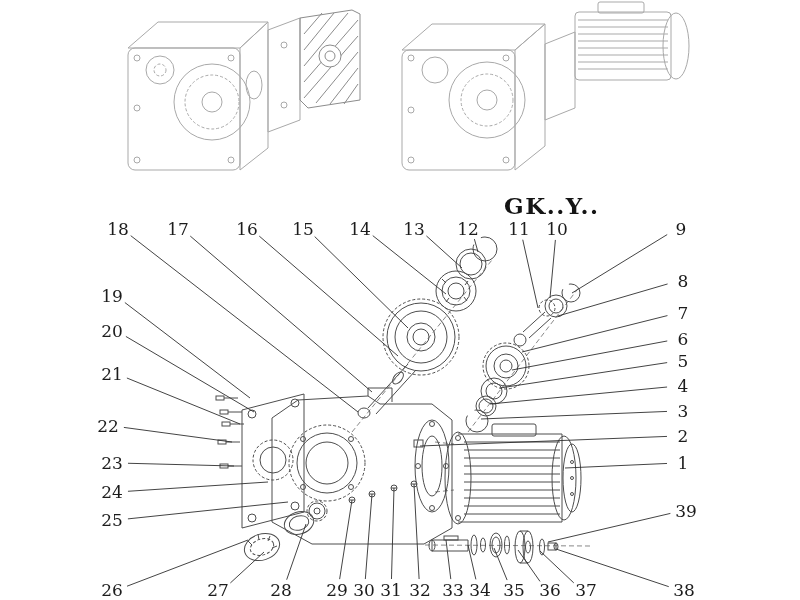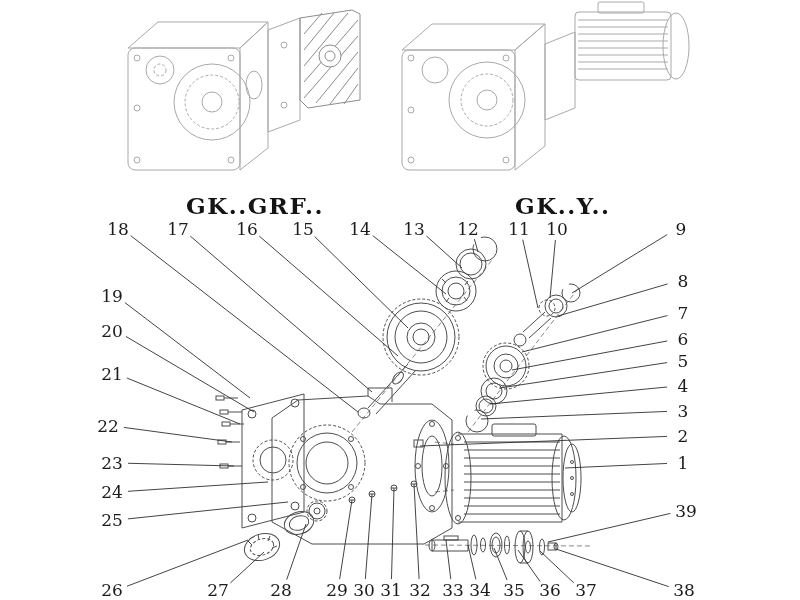--- a/index.html
+++ b/index.html
@@ -2,21 +2,21 @@
 <html><head>
 <meta charset="utf-8">
 <style>
   html,body{margin:0;padding:0;background:#fff;}
   .page{position:relative;width:800px;height:600px;background:#ffffff;overflow:hidden;
         font-family:"DejaVu Serif", serif;}
   svg.layer{position:absolute;left:0;top:0;}
   .title{position:absolute;font-weight:bold;font-size:23px;letter-spacing:1.5px;color:#141414;
          font-family:"DejaVu Serif", serif;}
   #title-left{left:186px;top:192px;}
-  #title-right{left:515px;top:192px;text-align:right;}
+  #title-right{left:504px;top:192px;text-align:right;}
   .callout-num{font-family:"DejaVu Serif", serif;font-size:17px;fill:#1c1c1c;
                text-anchor:middle;dominant-baseline:central;}
   .leader{stroke:#2f2f2f;stroke-width:0.9;}
   .ghost{stroke:#a9a9a9;fill:none;stroke-width:1;}
   .ghost2{stroke:#8c8c8c;fill:none;stroke-width:1;}
   .ink{stroke:#4d4d4d;fill:none;stroke-width:1;}
   .ink-thin{stroke:#6a6a6a;fill:none;stroke-width:0.8;}
   .dash{stroke-dasharray:5 3;}
   .dashf{stroke-dasharray:3 2;}
 </style>
@@ -323,16 +323,15 @@
       <line x1="507.12106271372244" y1="580.0685342929368" x2="494" y2="548" class="leader"></line>
       <text x="514" y="590" class="callout-num">35</text>
       <line x1="540.0048792391292" y1="581.4104430961266" x2="518" y2="550" class="leader"></line>
       <text x="550" y="590" class="callout-num">36</text>
       <line x1="573.7958885845262" y1="582.8864622320133" x2="540" y2="551" class="leader"></line>
       <text x="586" y="590" class="callout-num">37</text>
       <line x1="668.7625964597569" y1="586.6444975602296" x2="556" y2="549" class="leader"></line>
       <text x="684" y="590" class="callout-num">38</text>
     </svg>
 
-  <div class="title" id="title-left">GK..GRF..</div>
   <div class="title" id="title-right">GK..Y..</div>
 
 </div>
 
 </body></html>

